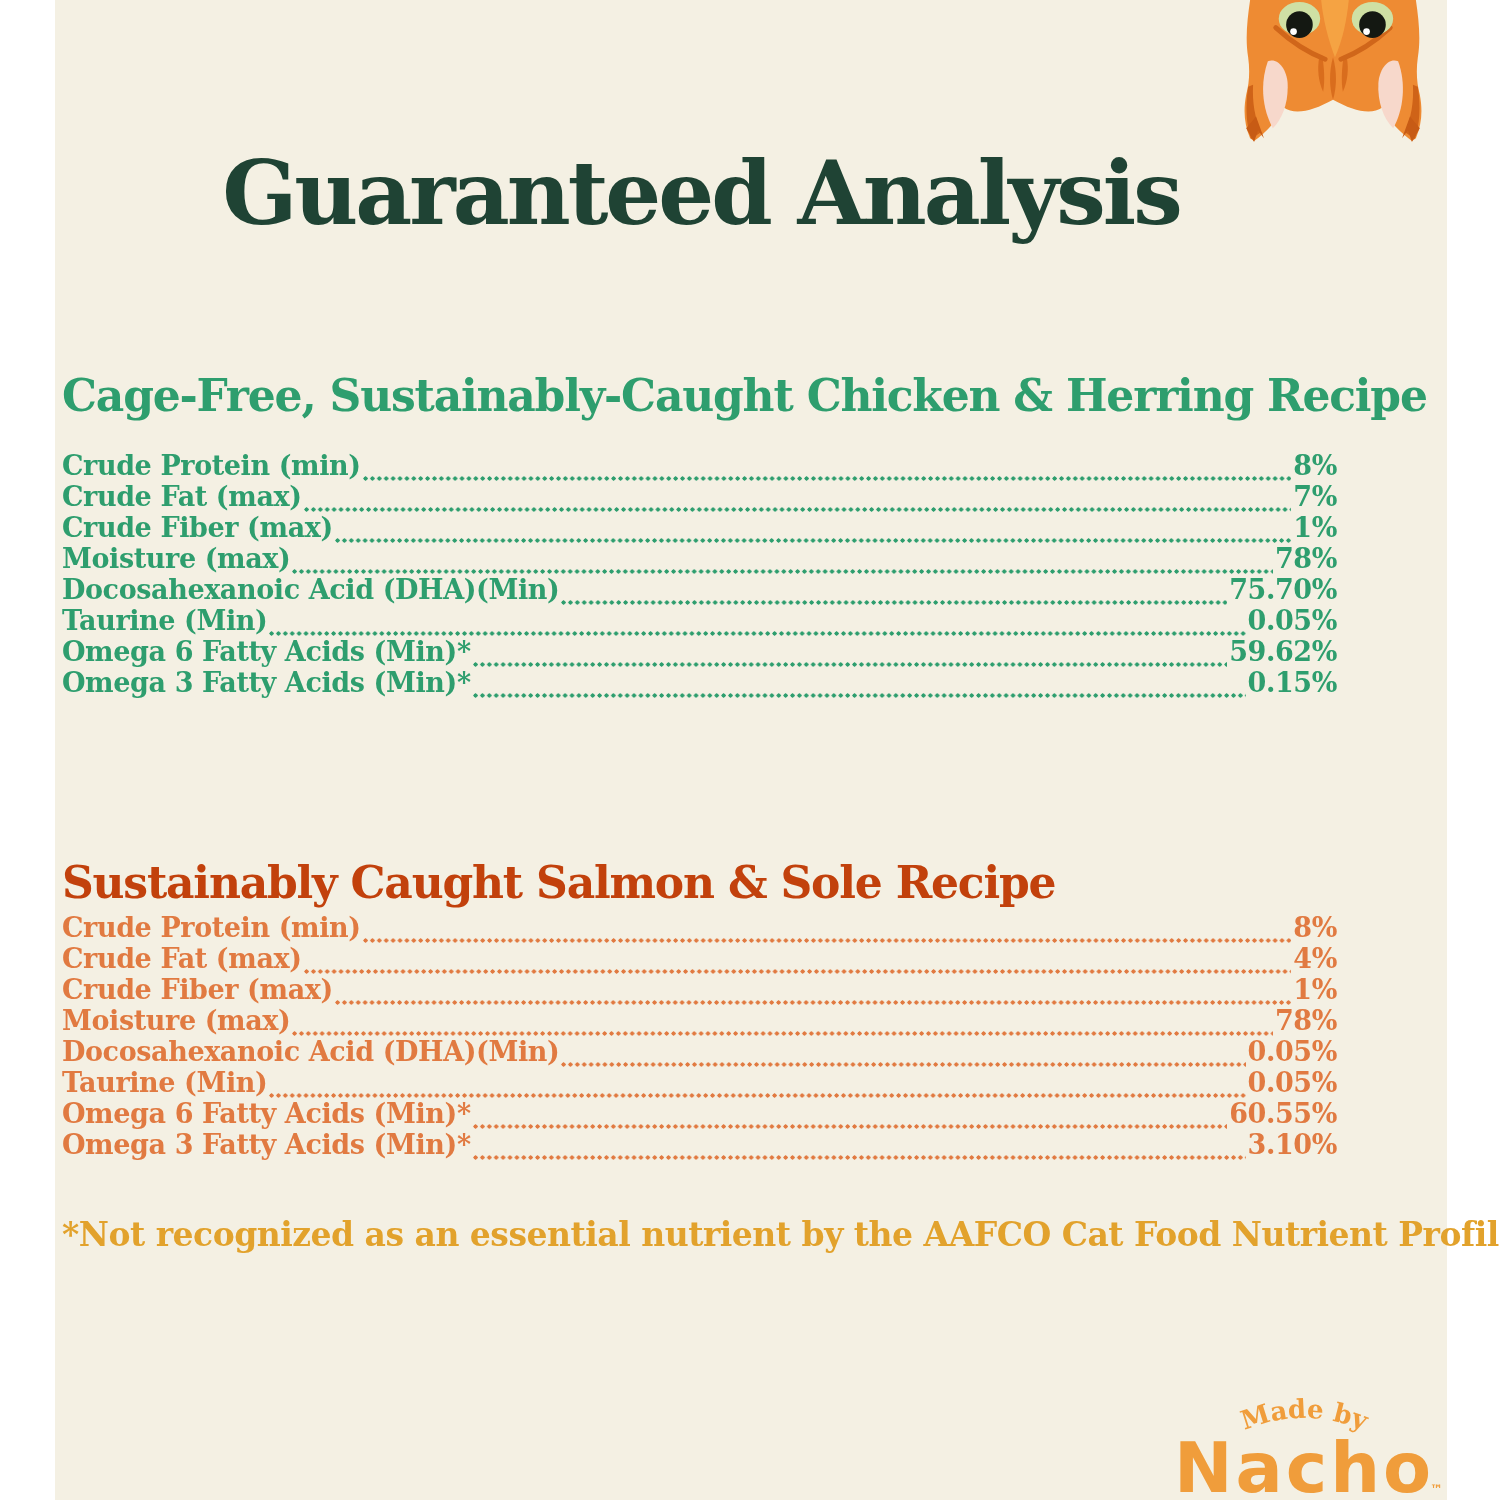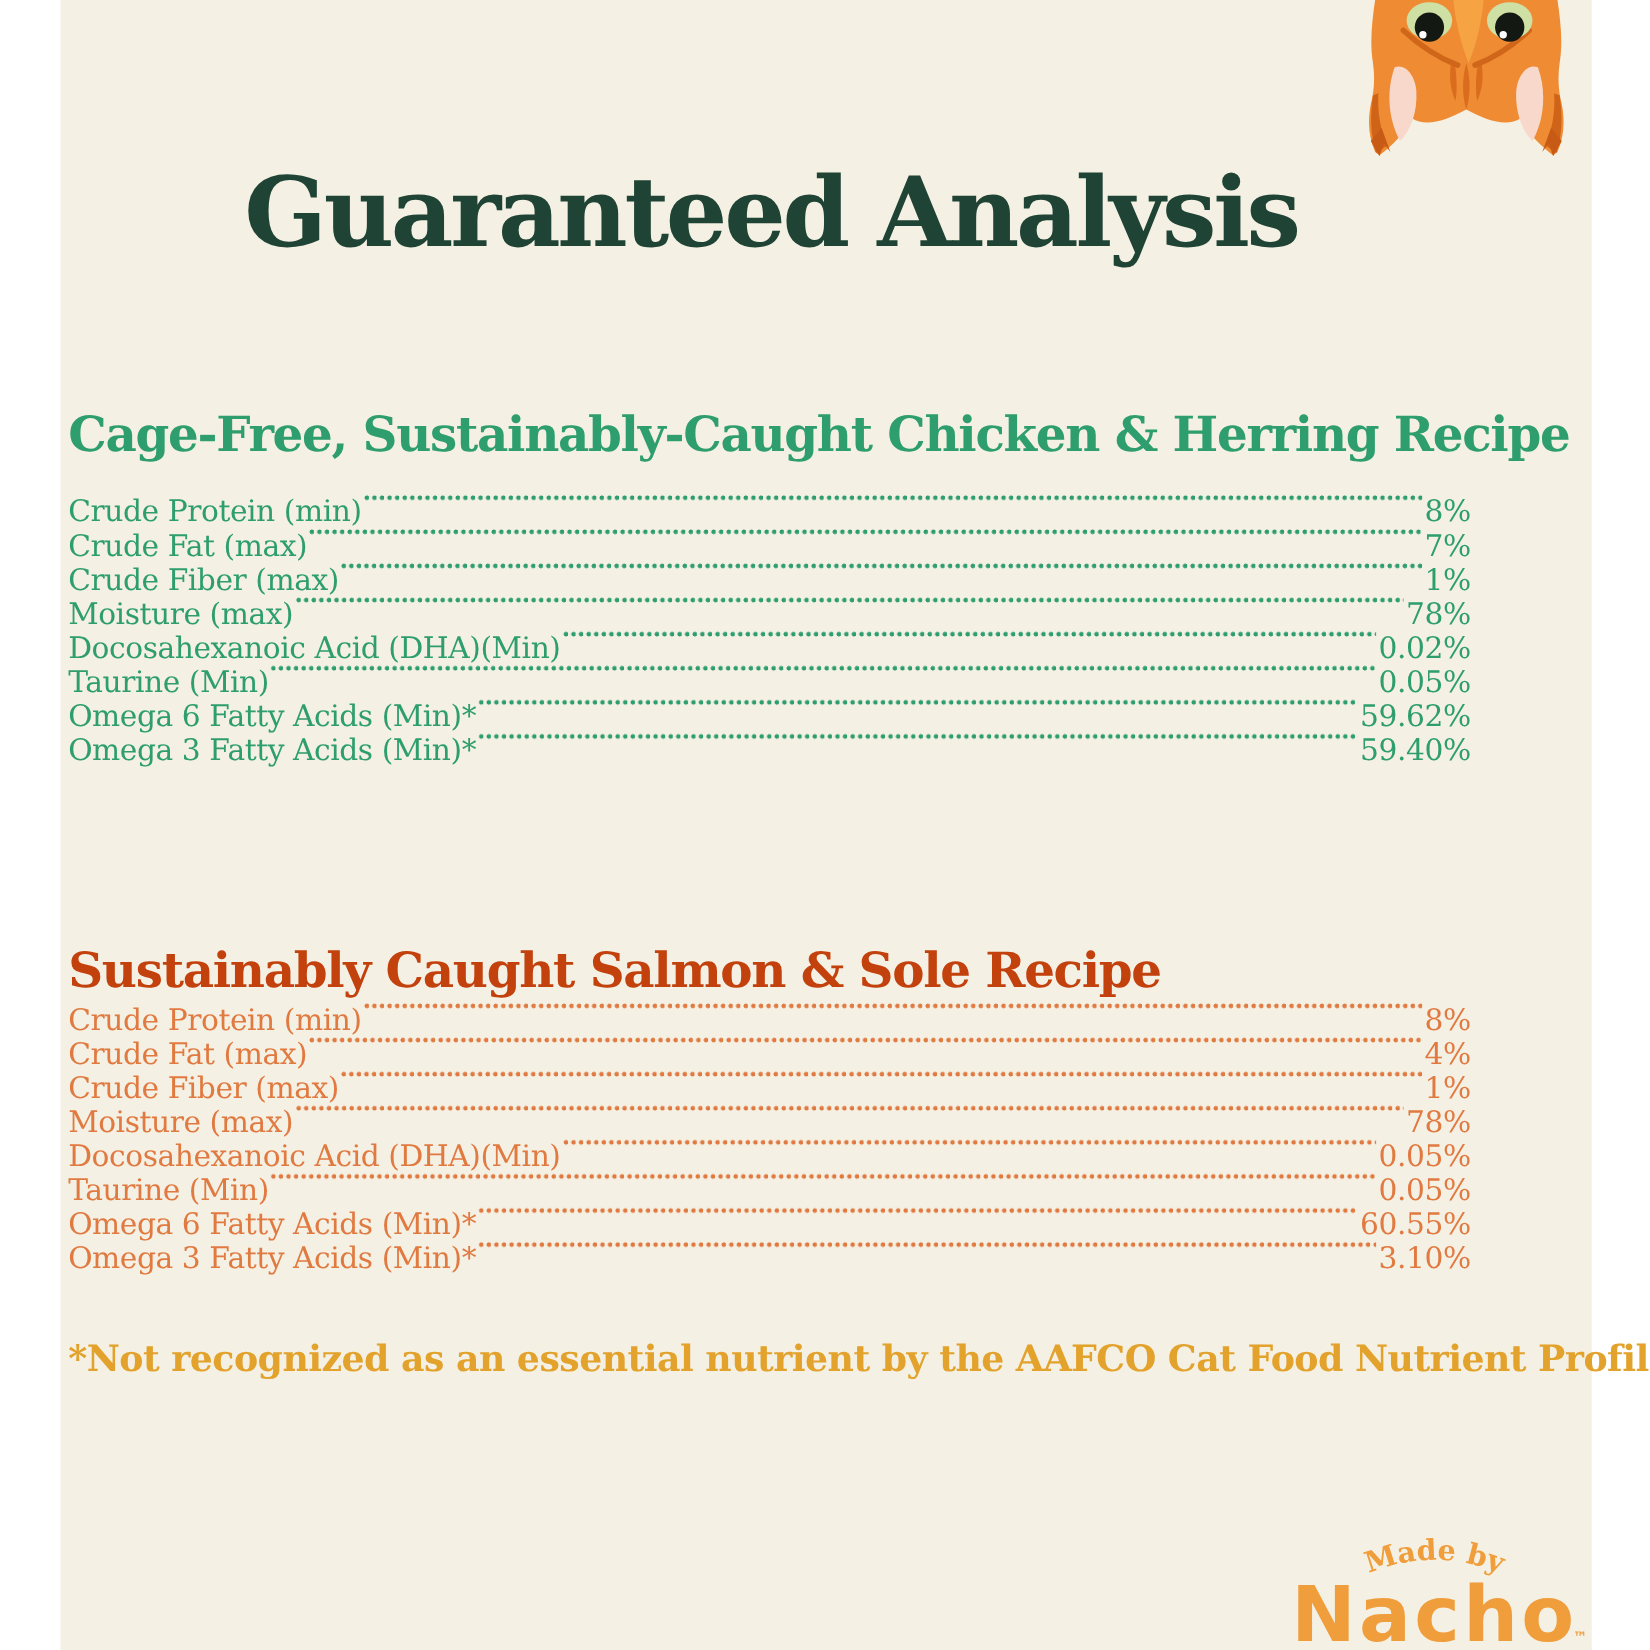--- a/index.html
+++ b/index.html
@@ -26,21 +26,21 @@
     letter-spacing:-1.2px; white-space:nowrap;
   }
   .heading-1 { top:354px;margin-top:18px; }
   .heading-2 { top:822px; }
   .rows {
     position:absolute; left:7px; width:1275px;
     font-size:27px; line-height:31px; letter-spacing:-0.4px;
   }
   .rows-1 { top:450px; }
   .rows-2 { top:912px; }
-  .row { display:flex; align-items:flex-start; }
+  .row { display:flex; align-items:flex-end;font-weight:bold; }
   .row .label { white-space:nowrap; }
   .row .leader {
     flex:1; min-width:20px; height:5px;
     margin:0 2px 0 2px;
     background-image:radial-gradient(circle at 2.5px 2.5px, currentColor 1.9px, rgba(0,0,0,0) 2.3px);
     background-size:6.9px 5px;
     background-repeat:repeat-x;
   }
   .row .value { white-space:nowrap; }
   .footnote {
@@ -118,36 +118,36 @@
       <span class="value">1%</span>
     </div>
     <div class="row">
       <span class="label">Moisture (max)</span>
       <span class="leader"></span>
       <span class="value">78%</span>
     </div>
     <div class="row">
       <span class="label">Docosahexanoic Acid (DHA)(Min)</span>
       <span class="leader"></span>
-      <span class="value">0.02%</span>
+      <span class="value">75.70%</span>
     </div>
     <div class="row">
       <span class="label">Taurine (Min)</span>
       <span class="leader"></span>
       <span class="value">0.05%</span>
     </div>
     <div class="row">
       <span class="label">Omega 6 Fatty Acids (Min)*</span>
       <span class="leader"></span>
       <span class="value">59.62%</span>
     </div>
     <div class="row">
       <span class="label">Omega 3 Fatty Acids (Min)*</span>
       <span class="leader"></span>
-      <span class="value">59.40%</span>
+      <span class="value">0.15%</span>
     </div>
   </div>
 
   <h2 class="recipe-heading heading-2" style="color: #c2410c;">Sustainably Caught Salmon &amp; Sole Recipe</h2>
 
   <div class="rows rows-2" style="color: rgb(225, 122, 65);">
     <div class="row">
       <span class="label">Crude Protein (min)</span>
       <span class="leader"></span>
       <span class="value">8%</span>

